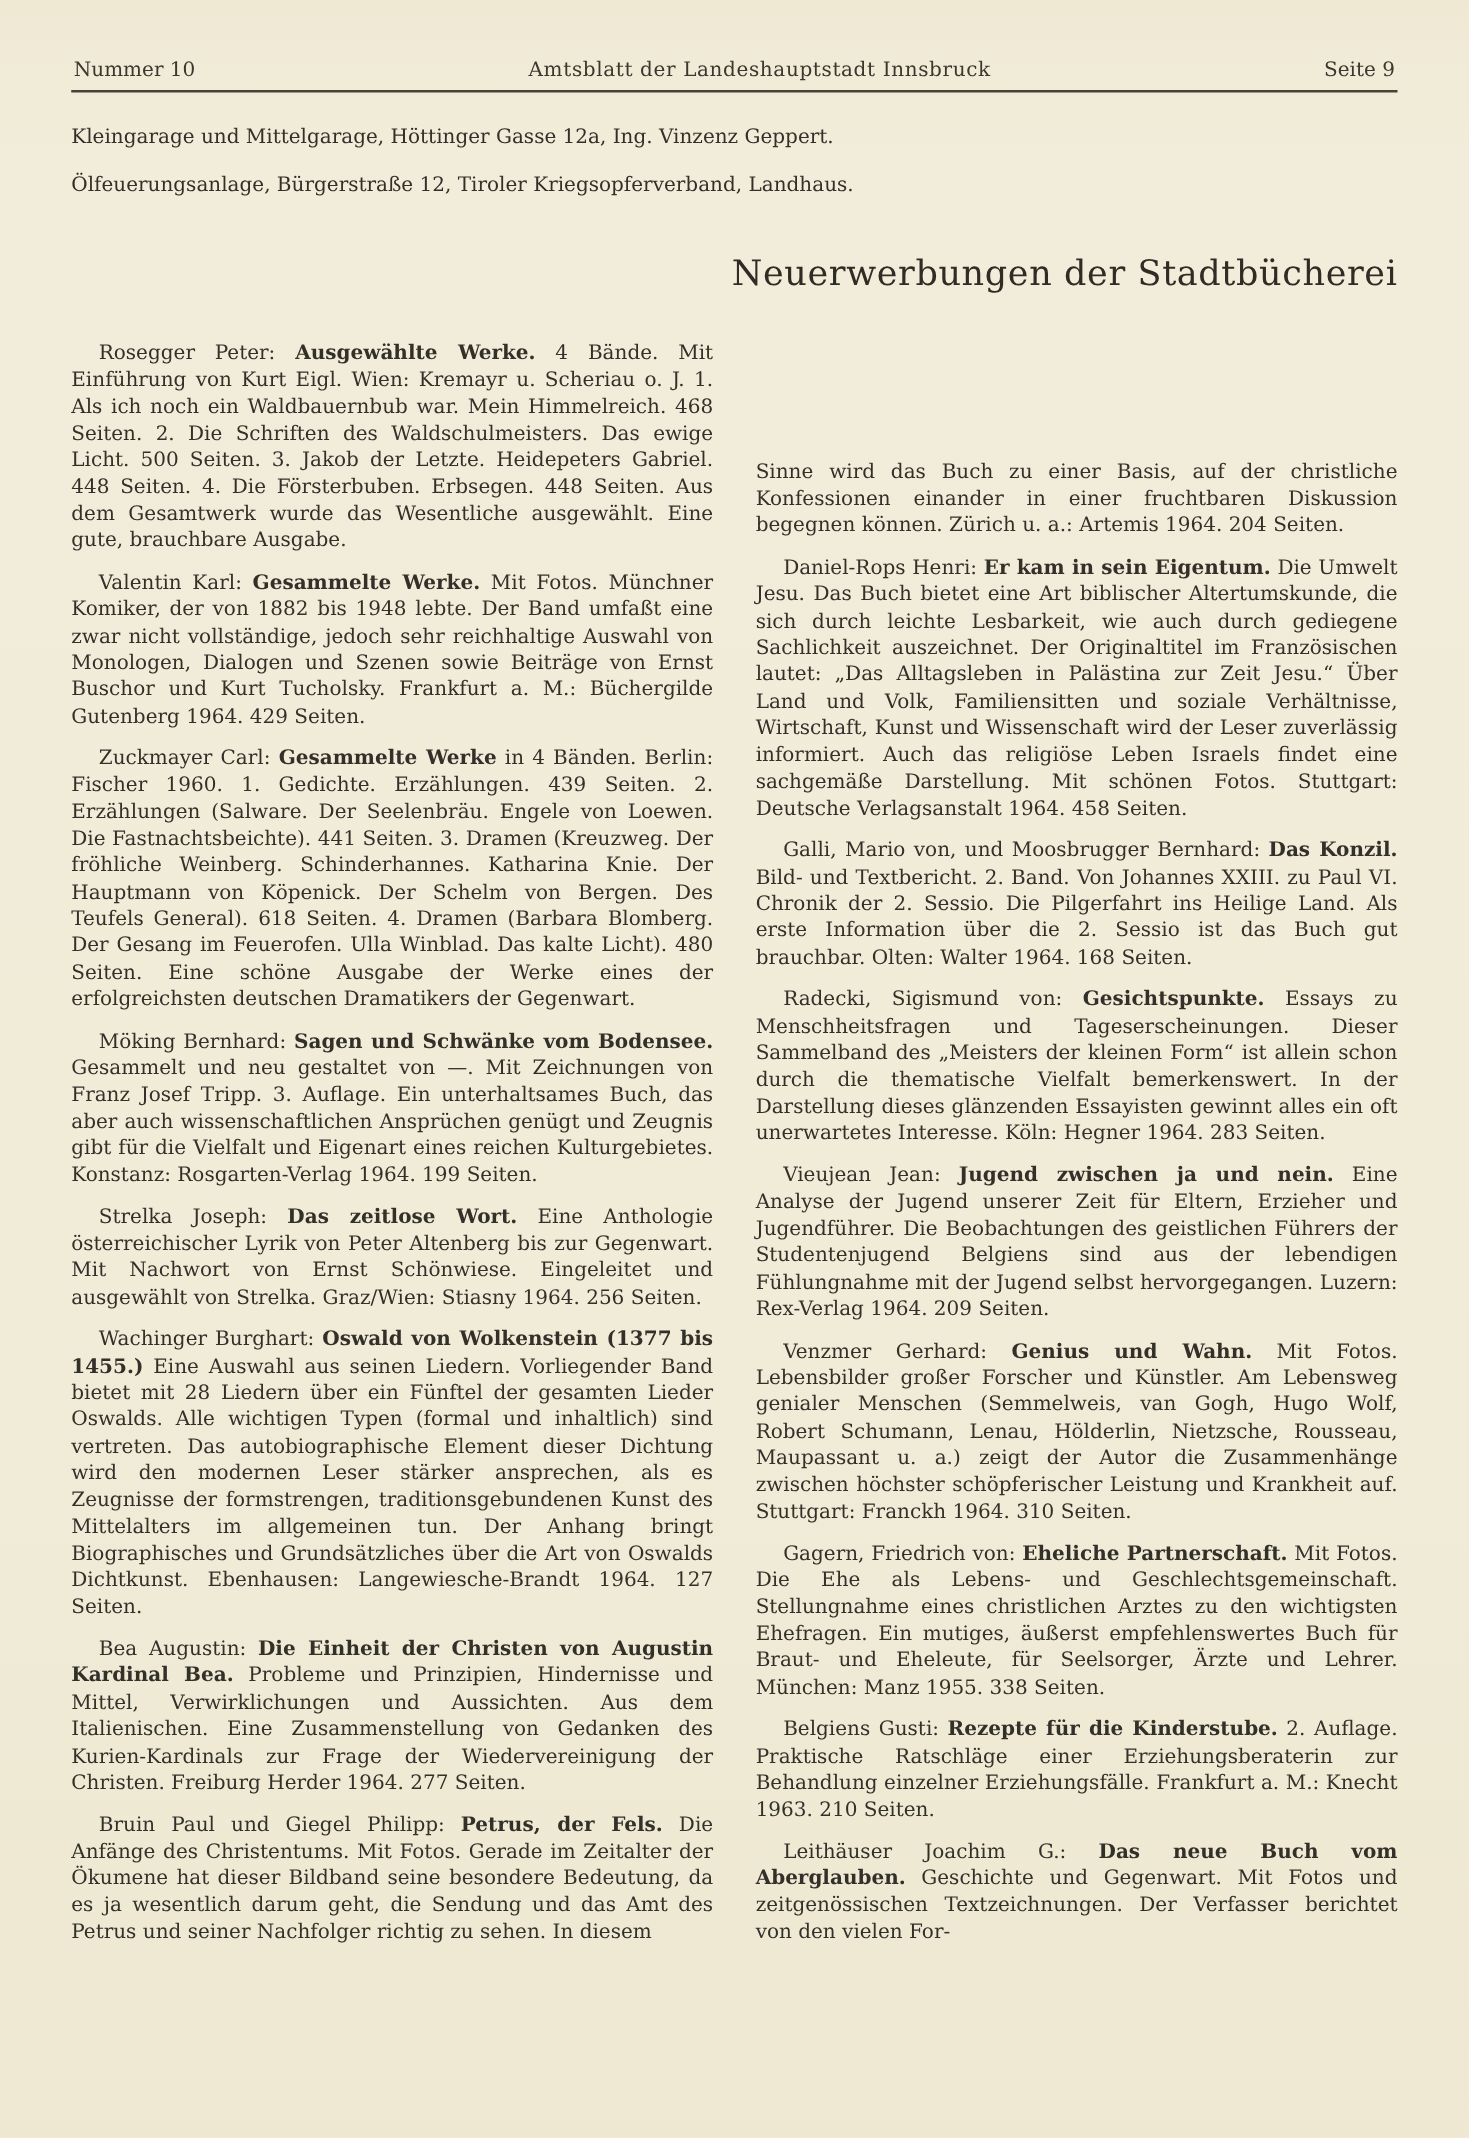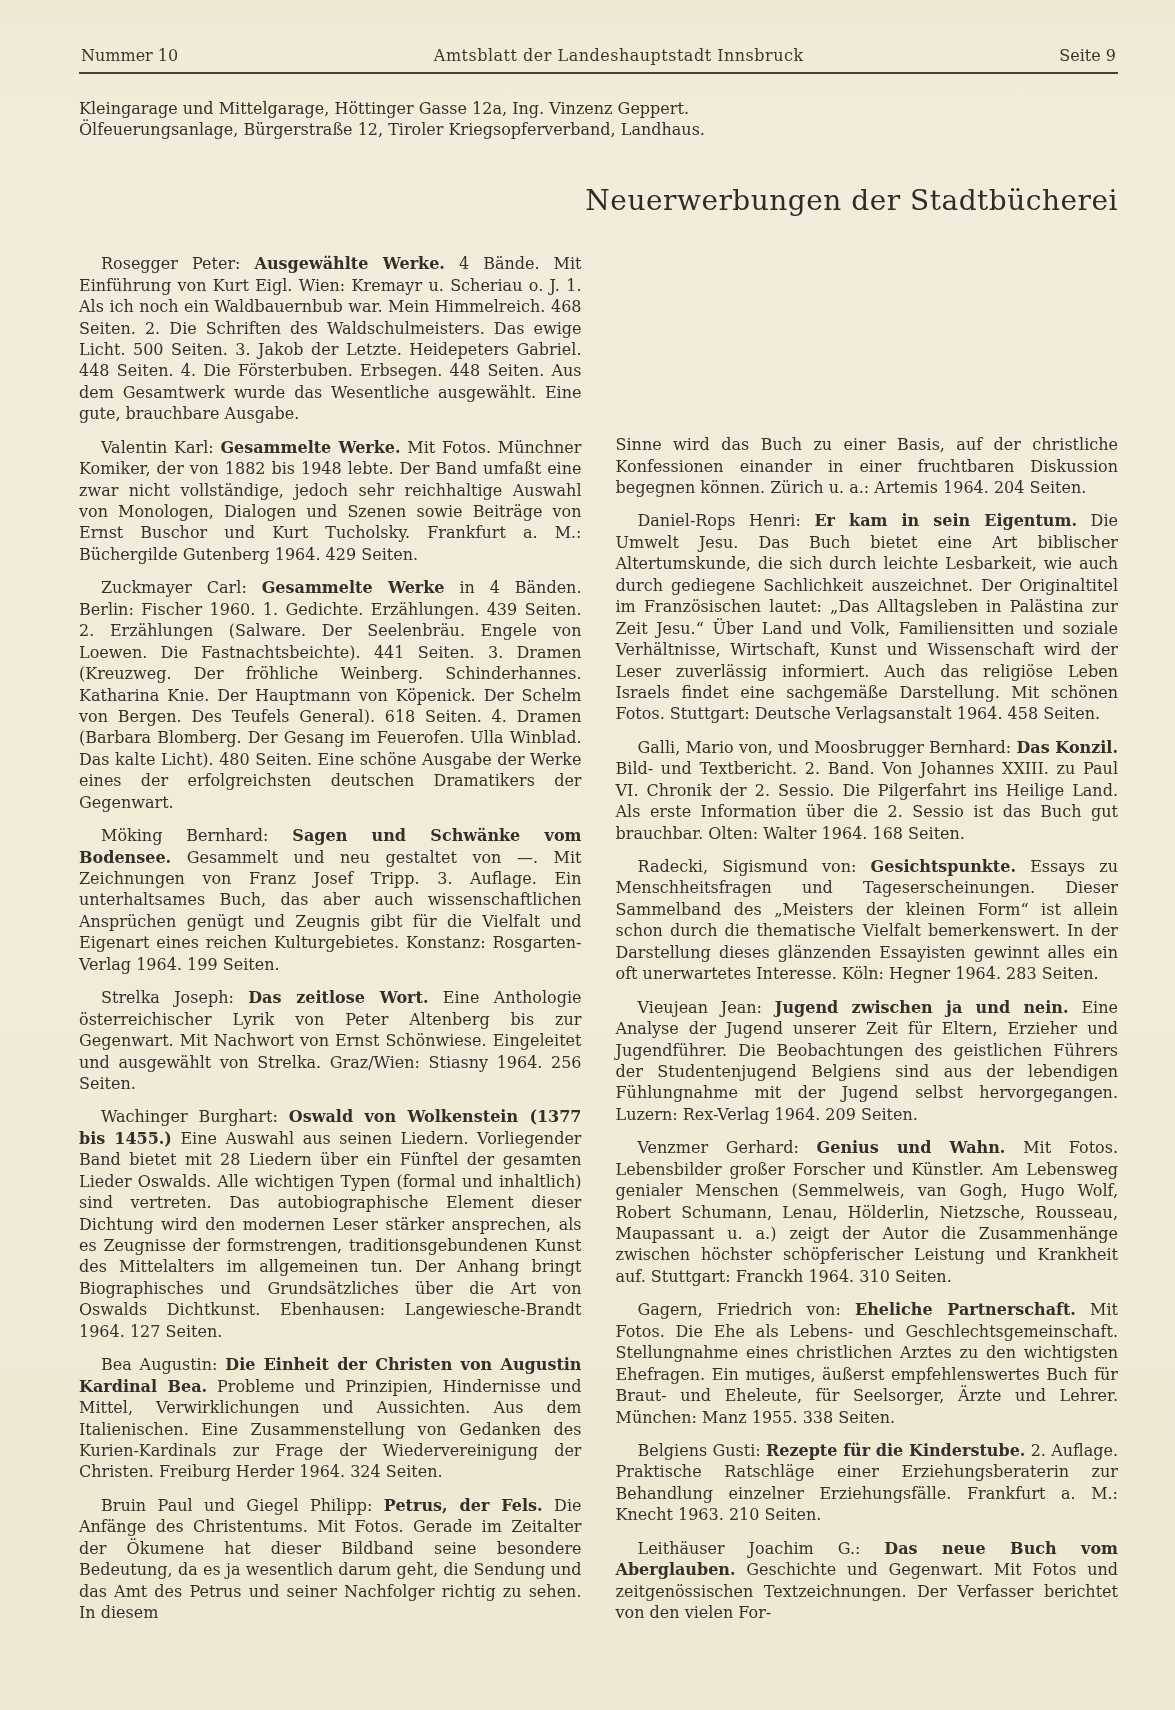--- a/index.html
+++ b/index.html
@@ -5,21 +5,21 @@
   html, body { margin: 0; padding: 0; background: #efead6; }
   .page {
     position: relative;
     width: 1175px;
     height: 1710px;
     margin: 0 auto;
     background: linear-gradient(180deg, #efe9d4 0%, #f2edda 8%, #f1ecd8 60%, #eee8d2 100%);
     color: #33302a;
     font-family: "DejaVu Serif", serif;
     box-sizing: border-box;
-    padding: 46px 57px 0 79px;
+    padding: 46px 57px 0 57px;
     overflow: hidden;
   }
   .header {
     display: flex;
     justify-content: space-between;
     align-items: baseline;
     font-size: 16px;
     padding: 0 2px 7px 2px;
     color: #3a372f;
   }
@@ -30,21 +30,21 @@
   }
   .cols { display: flex; gap: 34px; align-items: flex-end; }
   .col { flex: 1 1 0; min-width: 0; }
   .notice {
     margin: 0;
     font-size: 16px;
     line-height: 1.32;
     text-align: justify;
     text-indent: 0;
   }
-  .notice + .notice { margin-top: 0; }
+  .notice + .notice { margin-top: 18px; }
   .section-title {
     text-align: right;
     font-size: 28px;
     font-weight: normal;
     margin: 44px 0 36px 0;
     color: #2f2c25;
     letter-spacing: 0.5px;
   }
   .entry {
     margin: 0 0 12px 0;
@@ -80,21 +80,21 @@
 
   <div class="cols">
 
     <div class="col">
       <p class="entry"><span>Rosegger Peter:</span> <b class="title">Ausgewählte Werke.</b> <span>4 Bände. Mit Einführung von Kurt Eigl. Wien: Kremayr u. Scheriau o. J. 1. Als ich noch ein Waldbauernbub war. Mein Himmelreich. 468 Seiten. 2. Die Schriften des Waldschulmeisters. Das ewige Licht. 500 Seiten. 3. Jakob der Letzte. Heidepeters Gabriel. 448 Seiten. 4. Die Försterbuben. Erbsegen. 448 Seiten. Aus dem Gesamtwerk wurde das Wesentliche ausgewählt. Eine gute, brauchbare Ausgabe.</span></p>
       <p class="entry"><span>Valentin Karl:</span> <b class="title">Gesammelte Werke.</b> <span>Mit Fotos. Münchner Komiker, der von 1882 bis 1948 lebte. Der Band umfaßt eine zwar nicht vollständige, jedoch sehr reichhaltige Auswahl von Monologen, Dialogen und Szenen sowie Beiträge von Ernst Buschor und Kurt Tucholsky. Frankfurt a. M.: Büchergilde Gutenberg 1964. 429 Seiten.</span></p>
       <p class="entry"><span>Zuckmayer Carl:</span> <b class="title">Gesammelte Werke</b> <span>in 4 Bänden. Berlin: Fischer 1960. 1. Gedichte. Erzählungen. 439 Seiten. 2. Erzählungen (Salware. Der Seelenbräu. Engele von Loewen. Die Fastnachtsbeichte). 441 Seiten. 3. Dramen (Kreuzweg. Der fröhliche Weinberg. Schinderhannes. Katharina Knie. Der Hauptmann von Köpenick. Der Schelm von Bergen. Des Teufels General). 618 Seiten. 4. Dramen (Barbara Blomberg. Der Gesang im Feuerofen. Ulla Winblad. Das kalte Licht). 480 Seiten. Eine schöne Ausgabe der Werke eines der erfolgreichsten deutschen Dramatikers der Gegenwart.</span></p>
       <p class="entry"><span>Möking Bernhard:</span> <b class="title">Sagen und Schwänke vom Bodensee.</b> <span>Gesammelt und neu gestaltet von —. Mit Zeichnungen von Franz Josef Tripp. 3. Auflage. Ein unterhaltsames Buch, das aber auch wissenschaftlichen Ansprüchen genügt und Zeugnis gibt für die Vielfalt und Eigenart eines reichen Kulturgebietes. Konstanz: Rosgarten-Verlag 1964. 199 Seiten.</span></p>
       <p class="entry"><span>Strelka Joseph:</span> <b class="title">Das zeitlose Wort.</b> <span>Eine Anthologie österreichischer Lyrik von Peter Altenberg bis zur Gegenwart. Mit Nachwort von Ernst Schönwiese. Eingeleitet und ausgewählt von Strelka. Graz/Wien: Stiasny 1964. 256 Seiten.</span></p>
       <p class="entry"><span>Wachinger Burghart:</span> <b class="title">Oswald von Wolkenstein (1377 bis 1455.)</b> <span>Eine Auswahl aus seinen Liedern. Vorliegender Band bietet mit 28 Liedern über ein Fünftel der gesamten Lieder Oswalds. Alle wichtigen Typen (formal und inhaltlich) sind vertreten. Das autobiographische Element dieser Dichtung wird den modernen Leser stärker ansprechen, als es Zeugnisse der formstrengen, traditionsgebundenen Kunst des Mittelalters im allgemeinen tun. Der Anhang bringt Biographisches und Grundsätzliches über die Art von Oswalds Dichtkunst. Ebenhausen: Langewiesche-Brandt 1964. 127 Seiten.</span></p>
-      <p class="entry"><span>Bea Augustin:</span> <b class="title">Die Einheit der Christen von Augustin Kardinal Bea.</b> <span>Probleme und Prinzipien, Hindernisse und Mittel, Verwirklichungen und Aussichten. Aus dem Italienischen. Eine Zusammenstellung von Gedanken des Kurien-Kardinals zur Frage der Wiedervereinigung der Christen. Freiburg Herder 1964. 324 Seiten.</span></p>
+      <p class="entry"><span>Bea Augustin:</span> <b class="title">Die Einheit der Christen von Augustin Kardinal Bea.</b> <span>Probleme und Prinzipien, Hindernisse und Mittel, Verwirklichungen und Aussichten. Aus dem Italienischen. Eine Zusammenstellung von Gedanken des Kurien-Kardinals zur Frage der Wiedervereinigung der Christen. Freiburg Herder 1964. 277 Seiten.</span></p>
       <p class="entry"><span>Bruin Paul und Giegel Philipp:</span> <b class="title">Petrus, der Fels.</b> <span>Die Anfänge des Christentums. Mit Fotos. Gerade im Zeitalter der Ökumene hat dieser Bildband seine besondere Bedeutung, da es ja wesentlich darum geht, die Sendung und das Amt des Petrus und seiner Nachfolger richtig zu sehen. In diesem</span></p>
     </div>
 
     <div class="col">
       <p class="entry cont"><span>Sinne wird das Buch zu einer Basis, auf der christliche Konfessionen einander in einer fruchtbaren Diskussion begegnen können. Zürich u. a.: Artemis 1964. 204 Seiten.</span></p>
       <p class="entry"><span>Daniel-Rops Henri:</span> <b class="title">Er kam in sein Eigentum.</b> <span>Die Umwelt Jesu. Das Buch bietet eine Art biblischer Altertumskunde, die sich durch leichte Lesbarkeit, wie auch durch gediegene Sachlichkeit auszeichnet. Der Originaltitel im Französischen lautet: „Das Alltagsleben in Palästina zur Zeit Jesu.“ Über Land und Volk, Familiensitten und soziale Verhältnisse, Wirtschaft, Kunst und Wissenschaft wird der Leser zuverlässig informiert. Auch das religiöse Leben Israels findet eine sachgemäße Darstellung. Mit schönen Fotos. Stuttgart: Deutsche Verlagsanstalt 1964. 458 Seiten.</span></p>
       <p class="entry"><span>Galli, Mario von, und Moosbrugger Bernhard:</span> <b class="title">Das Konzil.</b> <span>Bild- und Textbericht. 2. Band. Von Johannes XXIII. zu Paul VI. Chronik der 2. Sessio. Die Pilgerfahrt ins Heilige Land. Als erste Information über die 2. Sessio ist das Buch gut brauchbar. Olten: Walter 1964. 168 Seiten.</span></p>
       <p class="entry"><span>Radecki, Sigismund von:</span> <b class="title">Gesichtspunkte.</b> <span>Essays zu Menschheitsfragen und Tageserscheinungen. Dieser Sammelband des „Meisters der kleinen Form“ ist allein schon durch die thematische Vielfalt bemerkenswert. In der Darstellung dieses glänzenden Essayisten gewinnt alles ein oft unerwartetes Interesse. Köln: Hegner 1964. 283 Seiten.</span></p>
       <p class="entry"><span>Vieujean Jean:</span> <b class="title">Jugend zwischen ja und nein.</b> <span>Eine Analyse der Jugend unserer Zeit für Eltern, Erzieher und Jugendführer. Die Beobachtungen des geistlichen Führers der Studentenjugend Belgiens sind aus der lebendigen Fühlungnahme mit der Jugend selbst hervorgegangen. Luzern: Rex-Verlag 1964. 209 Seiten.</span></p>
       <p class="entry"><span>Venzmer Gerhard:</span> <b class="title">Genius und Wahn.</b> <span>Mit Fotos. Lebensbilder großer Forscher und Künstler. Am Lebensweg genialer Menschen (Semmelweis, van Gogh, Hugo Wolf, Robert Schumann, Lenau, Hölderlin, Nietzsche, Rousseau, Maupassant u. a.) zeigt der Autor die Zusammenhänge zwischen höchster schöpferischer Leistung und Krankheit auf. Stuttgart: Franckh 1964. 310 Seiten.</span></p>

